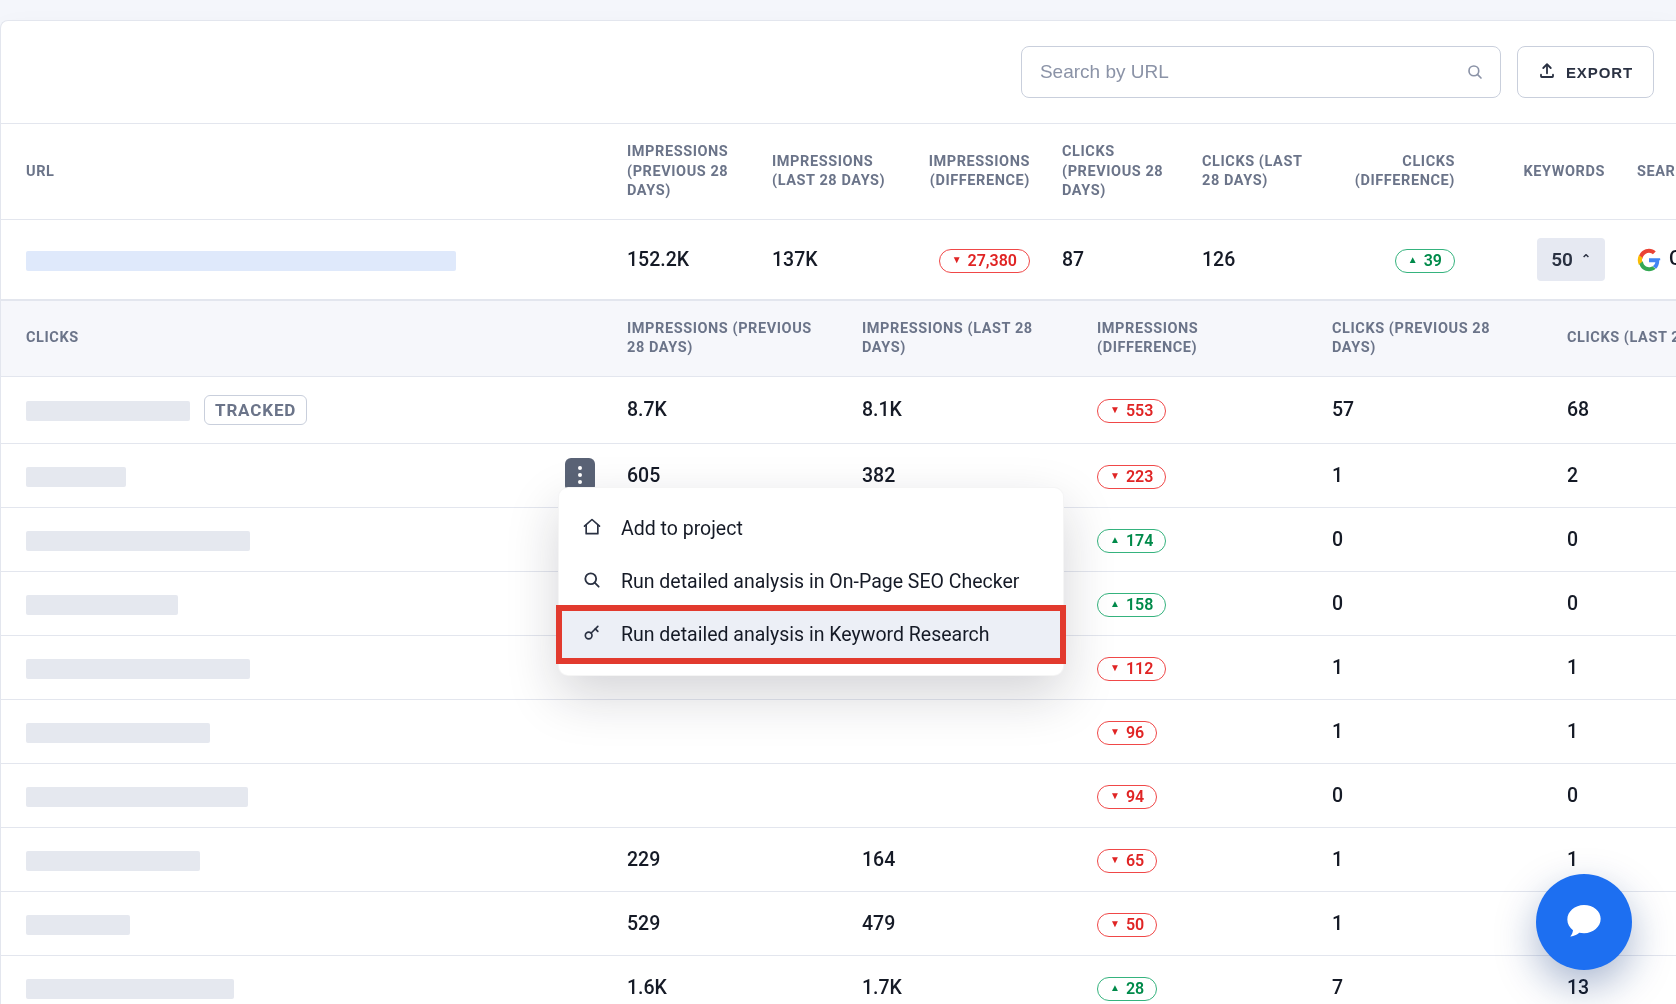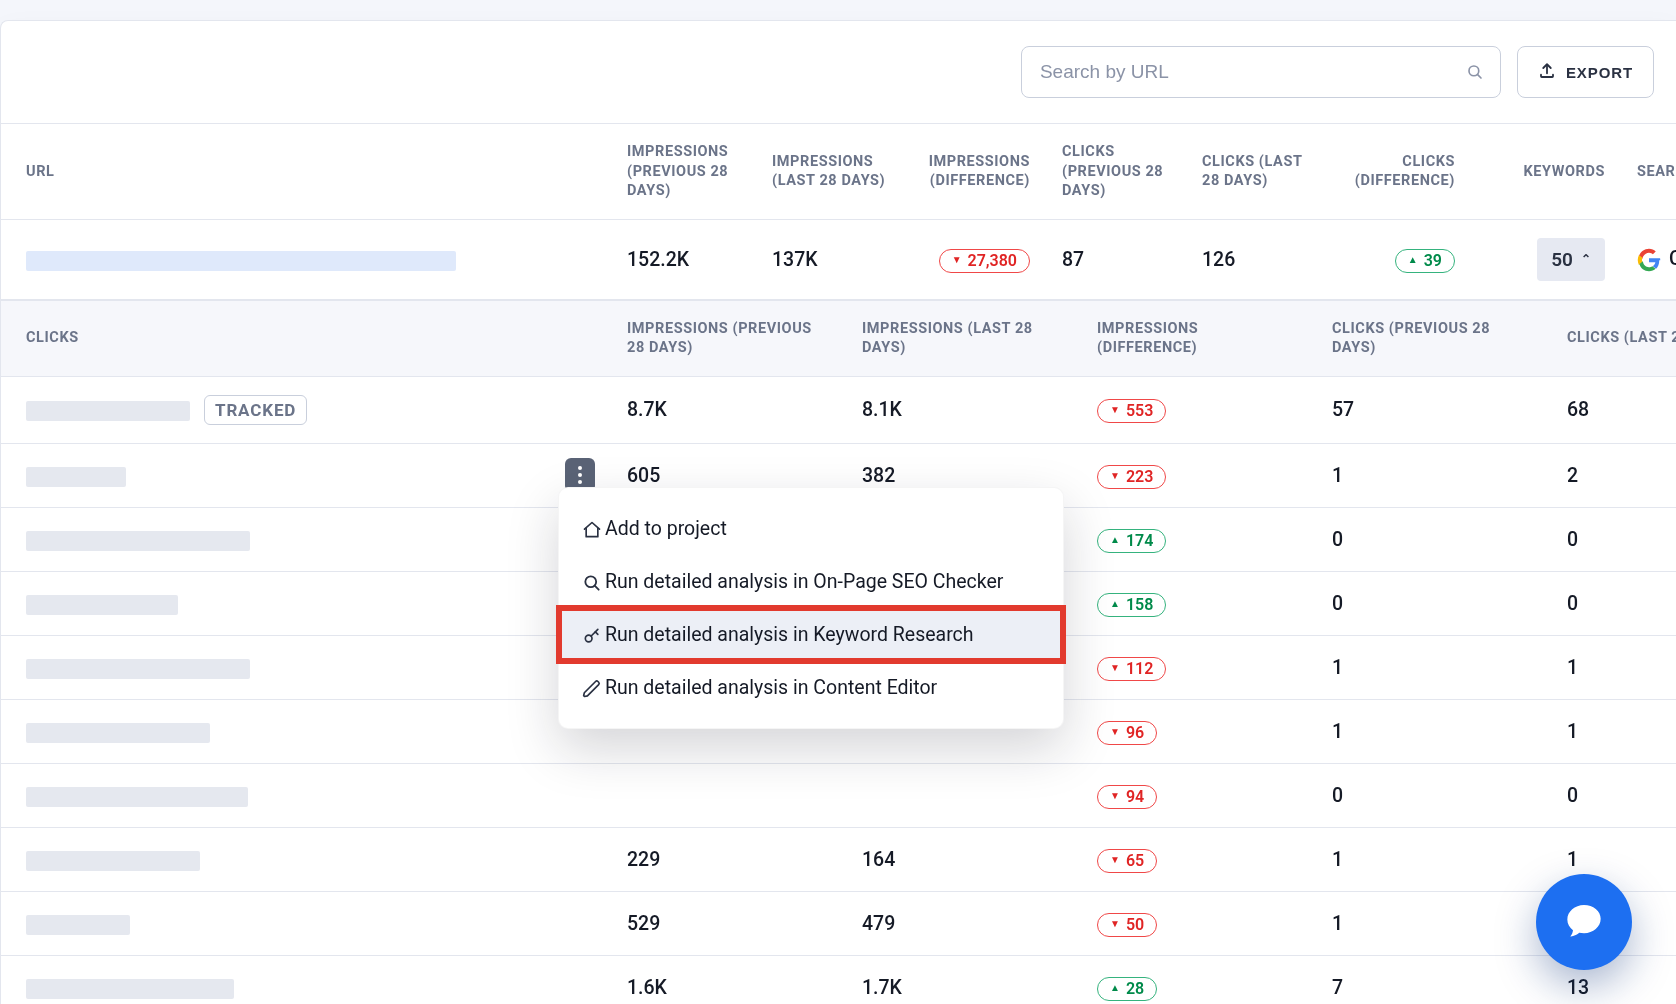--- a/index.html
+++ b/index.html
@@ -198,22 +198,22 @@
     width:506px;
     background:#fff;
     border-radius:10px;
     box-shadow:0 20px 52px rgba(20,24,40,.18);
     padding:14px 0;
     z-index:30;
     border:1px solid rgba(0,0,0,.04);
   }
   .context-menu .menu-row {
     display:flex;
-    align-items:flex-end;
-    gap:2px;
+    align-items:flex-start;
+    gap:18px;
     padding:15px 22px;
     font-size:19.5px;
     color:#151a26;
     cursor:pointer;
     position:relative;
   }
   .context-menu .menu-row.highlight {
     background:#eceff6;
     outline:6px solid #e23a2e;
     outline-offset:-3px;
@@ -477,28 +477,20 @@
       <div class="menu-row highlight">
         <span class="ic">
           <svg width="20" height="20" viewBox="0 0 24 24" fill="none" stroke="#2a3142" stroke-width="2" stroke-linecap="round" stroke-linejoin="round">
             <circle cx="8" cy="15" r="4"></circle>
             <path d="M11 12l8-8"></path>
             <path d="M16 7l3 3"></path>
           </svg>
         </span>
         <span>Run detailed analysis in Keyword Research</span>
       </div>
-      <div class="menu-row">
-        <span class="ic">
-          <svg width="20" height="20" viewBox="0 0 24 24" fill="none" stroke="#2a3142" stroke-width="2" stroke-linecap="round" stroke-linejoin="round">
-            <path d="M3 21l3.5-.8L20 6.7a2 2 0 000-2.8l-.9-.9a2 2 0 00-2.8 0L2.8 16.5 2 20z"></path>
-          </svg>
-        </span>
-        <span>Run detailed analysis in Content Editor</span>
-      </div>
     </div>
 
   <div class="fab">
     <span>
       <svg width="40" height="40" viewBox="0 0 24 24" fill="#fff">
           <path d="M12 3C6.5 3 2 6.9 2 11.7c0 2.6 1.3 4.9 3.4 6.5-.1 1-.5 2.4-1.6 3.7 0 0 2.8-.3 5-2 .1-.1.2-.1.3-.2 1 .2 1.9.3 2.9.3 5.5 0 10-3.9 10-8.7S17.5 3 12 3z"></path>
         </svg>
     </span>
   </div>
 </div>

